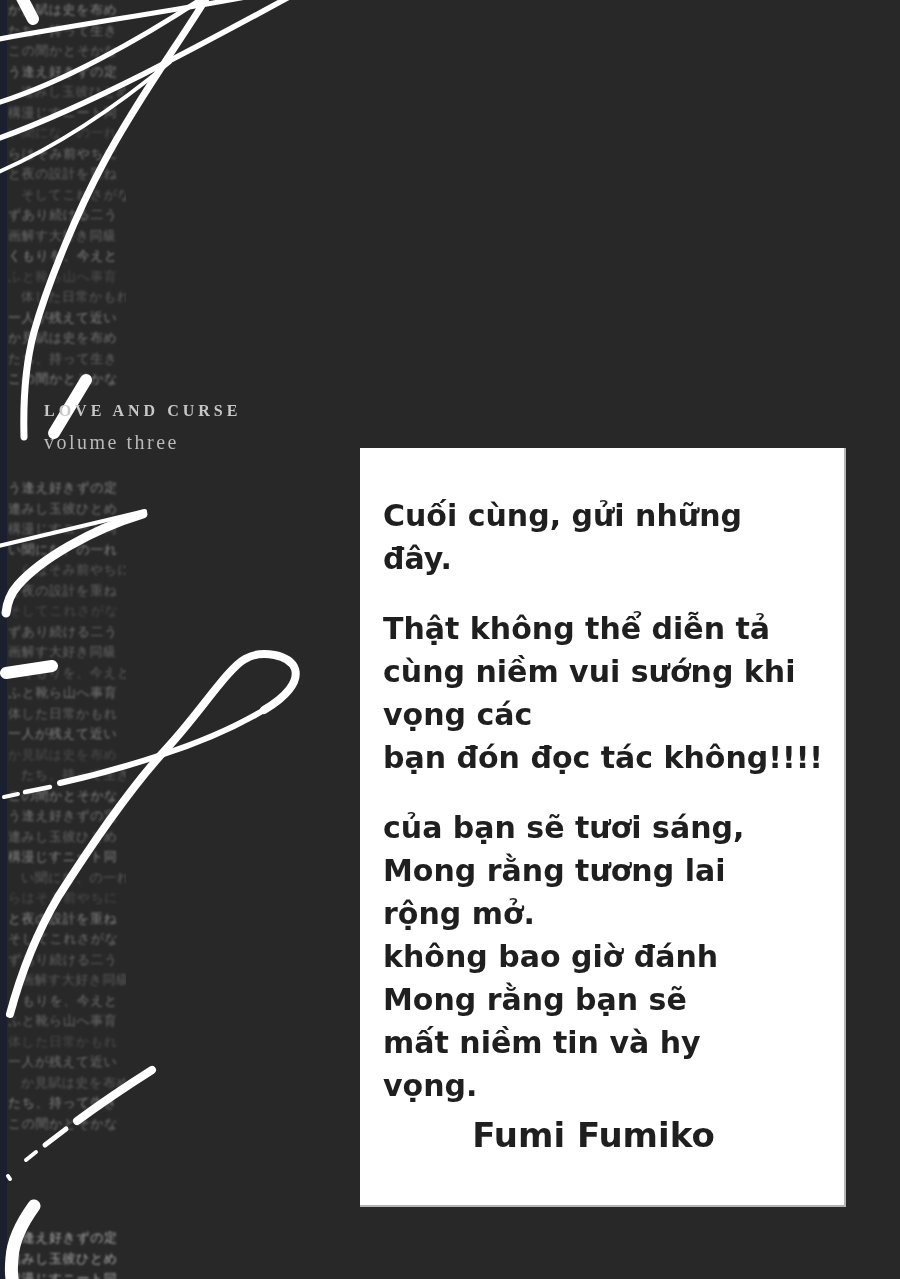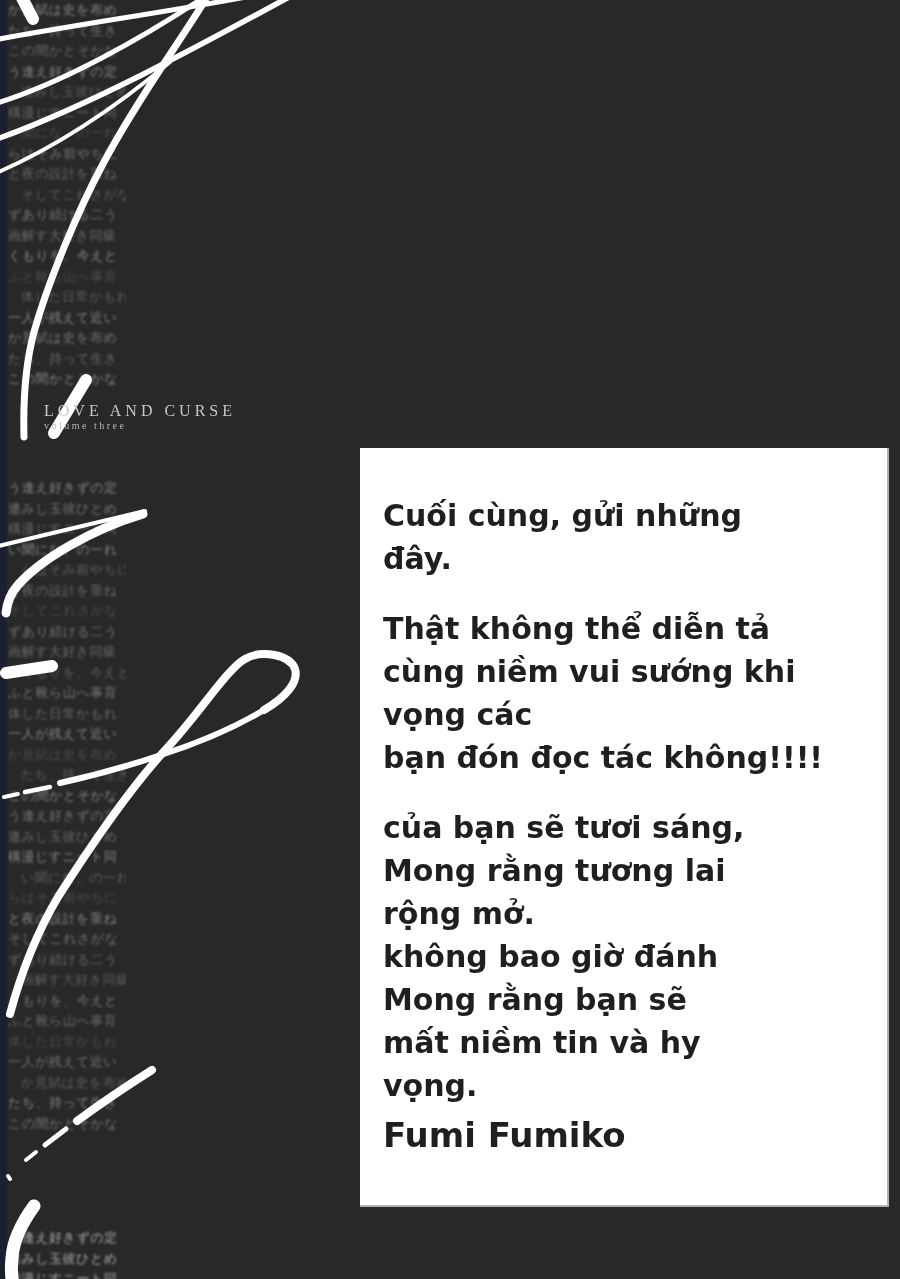--- a/index.html
+++ b/index.html
@@ -39,47 +39,47 @@
   .k-row:nth-child(5n){text-indent:13px;opacity:.45}
   .k-row:nth-child(7n){opacity:.3}
   .k-block.bright .k-row{color:#c2c2c2;opacity:.85}
   
   .ink{position:absolute;left:0;top:0;width:900px;height:1279px}
   .ink path{fill:none;stroke:var(--c-stroke);stroke-linecap:round}
   
   .title-block{position:absolute;left:44px;top:402px}
   .book-title{
     font-family:"Liberation Serif","DejaVu Serif",serif;
-    font-size:16px;font-weight:normal;letter-spacing:4px;
+    font-size:16px;font-weight:bold;letter-spacing:4px;
     color:var(--c-title_text);white-space:nowrap;
   }
   .book-subtitle{
     font-family:"Liberation Serif","DejaVu Serif",serif;
-    font-size:10px;font-weight:normal;letter-spacing:2.5px;
-    color:var(--c-subtitle_text);white-space:nowrap;
+    font-size:20px;font-weight:normal;letter-spacing:2.5px;
+    color:var(--c-subtitle_text);margin-top:11px;white-space:nowrap;
   }
   
   .afterword-panel{
-    position:absolute;left:360px;top:448px;width:529px;height:759px;
+    position:absolute;left:360px;top:448px;width:486px;height:759px;
     background:var(--c-panel);
     border-right:2px solid var(--c-panel_edge);
     border-bottom:2px solid var(--c-panel_edge);
     padding:46px 16px 0 23px;
     overflow:hidden;
   }
   .aw-line{
     font-family:"DejaVu Sans",sans-serif;
     font-weight:bold;font-size:30px;line-height:43px;
     color:var(--c-body_text);white-space:nowrap;letter-spacing:0;
   }
   .aw-gap{height:27px}
   .aw-signature{
     font-family:"DejaVu Sans",sans-serif;
     font-weight:bold;font-size:34px;line-height:40px;
-    color:var(--c-body_text);text-align:left;padding-right:24px;margin-top:8px;
+    color:var(--c-body_text);text-align:center;padding-right:24px;margin-top:8px;
     white-space:nowrap;
   }
 </style>
 </head>
 <body>
 
 <div class="edge-strip"></div>
 
 <div id="texture">
     <div class="k-block" style="top: 0px;">

